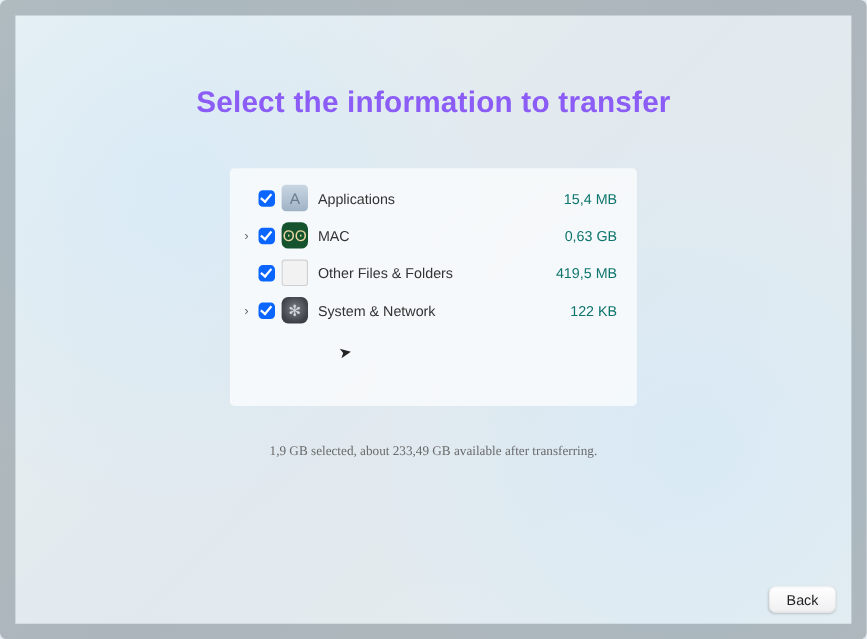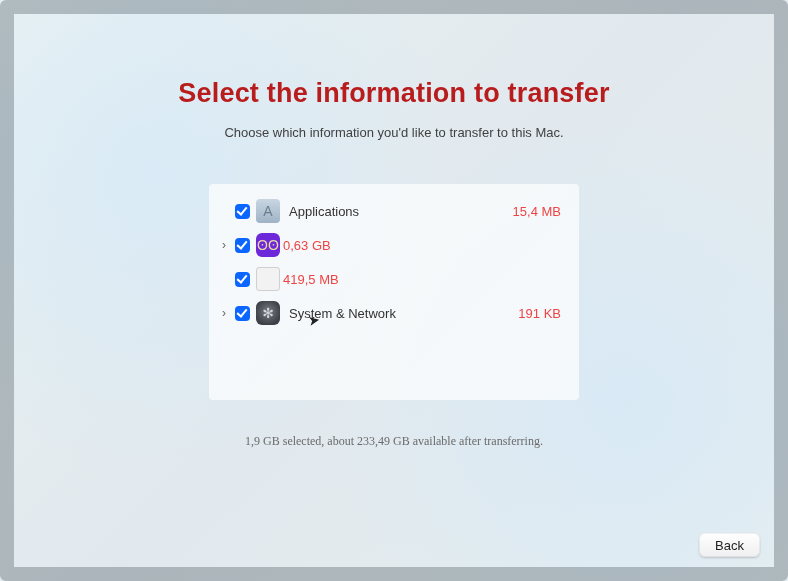--- a/index.html
+++ b/index.html
@@ -16,21 +16,21 @@
   .frame {
     position:absolute; inset:0; border:14px solid #0f1a24; border-radius:6px;
     pointer-events:none; opacity:.25;
   }
   .page {
     width: 100%; height: 100%;
     display: flex; flex-direction: column; align-items: center;
   }
   h1.title {
     margin-top: 78px;
-    font-size: 27px; font-weight: 700; color:#b91c1c;
+    font-size: 27px; font-weight: 700; color:#8b5cf6;
     letter-spacing: .2px;
   }
   p.subtitle {
     margin-top: 16px;
     font-size: 13px; color:#414141;
   }
   .panel {
     margin-top: 44px;
     width: 370px;
     background: rgba(255,255,255,0.7);
@@ -49,25 +49,25 @@
     background:#0a66ff; position:relative;
   }
   .chk::after{
     content:""; position:absolute; left:4px; top:1px;
     width:4px; height:8px; border:solid #fff; border-width:0 2px 2px 0;
     transform:rotate(40deg);
   }
   .icon-slot { width:30px; display:flex; justify-content:center; align-items:center; }
   .icon { width:24px; height:24px; border-radius:4px; display:flex; align-items:center; justify-content:center; font-size:14px; }
   .icon-folder { background:linear-gradient(#c9d6e2,#9fb3c6); color:#6b7c8c; }
-  .icon-owl { background:#6d28d9; color:#e8d7a2; border-radius:6px; }
+  .icon-owl { background:#14532d; color:#e8d7a2; border-radius:6px; }
   .icon-file { background:#f2f2f2; border:1px solid #d0d0d0; color:#bbb; border-radius:3px; }
   .icon-gear { background:radial-gradient(circle at 50% 45%, #7b7e85 0%, #3e4148 70%); color:#d2d5da; border-radius:6px; }
   .label { flex:1; padding-left:6px; }
-  .size  { color:#ef4444; font-variant-numeric: tabular-nums; }
+  .size  { color:#0f766e; font-variant-numeric: tabular-nums; }
 
   .status {
     margin-top: 34px;
     font-size: 12px; color:#6a6a6a;font-family:Liberation Serif, serif;
   }
 
   .btnbar {
     position:absolute; right:28px; bottom:24px;
     display:flex; gap:0;flex-direction:column;
   }
@@ -83,21 +83,20 @@
     position:absolute; left:308px; top:312px; font-size:14px; color:#222;
     transform:rotate(-10deg);
     pointer-events:none;
   }
 </style>
 </head>
 <body>
 
 <div class="page">
   <h1 class="title">Select the information to transfer</h1>
-  <p class="subtitle">Choose which information you'd like to transfer to this Mac.</p>
 
   <div class="panel">
 
     <div class="row">
       <span class="arrow-slot"></span>
       <span class="check-slot">
           <span class="chk"></span>
         </span>
       <span class="icon-slot">
           <span class="icon icon-folder">A</span>
@@ -107,44 +106,46 @@
     </div>
 
     <div class="row">
       <span class="arrow-slot">›</span>
       <span class="check-slot">
           <span class="chk"></span>
         </span>
       <span class="icon-slot">
           <span class="icon icon-owl">ʘʘ</span>
         </span>
+      <span class="label">MAC</span>
       <span class="size">0,63 GB</span>
     </div>
 
     <div class="row">
       <span class="arrow-slot"></span>
       <span class="check-slot">
           <span class="chk"></span>
         </span>
       <span class="icon-slot">
           <span class="icon icon-file"></span>
         </span>
+      <span class="label">Other Files &amp; Folders</span>
       <span class="size">419,5 MB</span>
     </div>
 
     <div class="row">
       <span class="arrow-slot">›</span>
       <span class="check-slot">
           <span class="chk"></span>
         </span>
       <span class="icon-slot">
           <span class="icon icon-gear">✻</span>
         </span>
       <span class="label">System &amp; Network</span>
-      <span class="size">191 KB</span>
+      <span class="size">122 KB</span>
     </div>
 
   </div>
 
   <div class="status">1,9 GB selected, about 233,49 GB available after transferring.</div>
 
   <div class="btnbar">
     <button class="btn">Back</button>
   </div>
 

